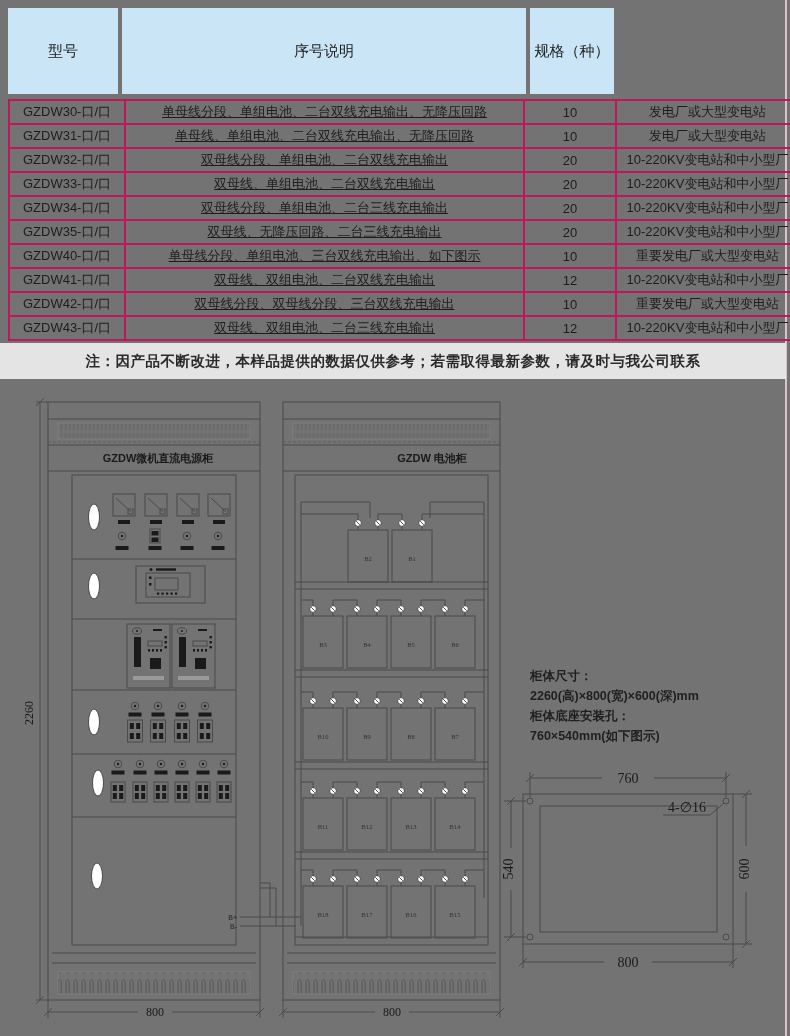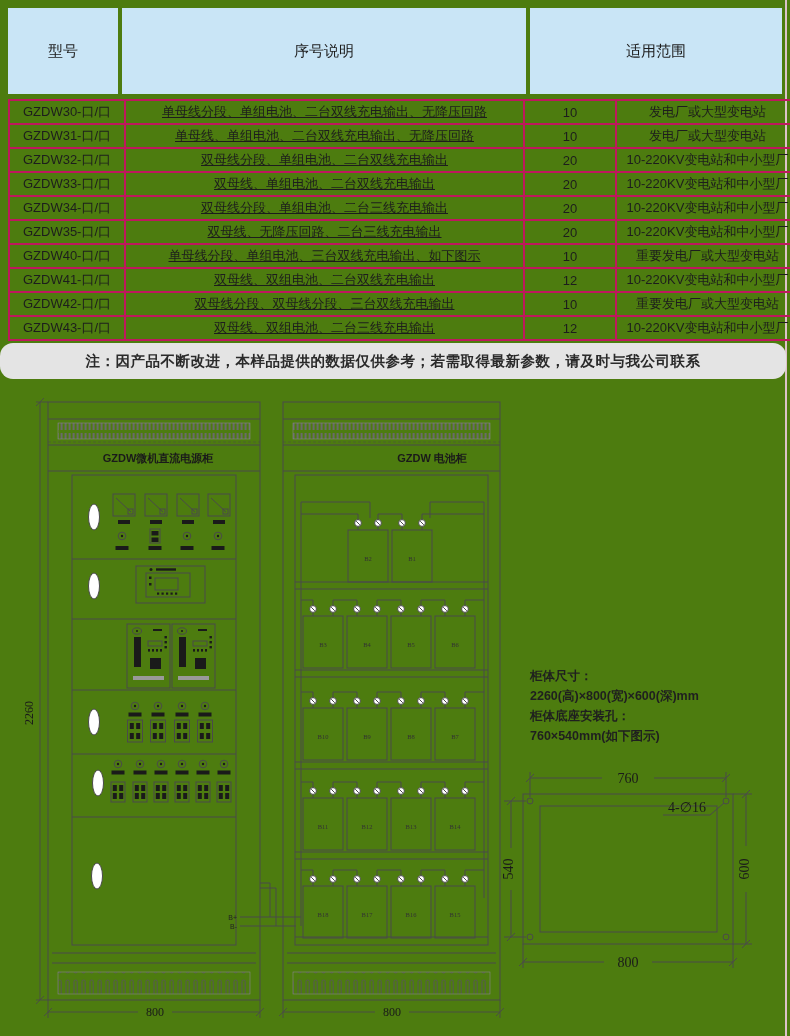--- a/index.html
+++ b/index.html
@@ -1,53 +1,53 @@
 <!DOCTYPE html>
 <html><head>
 <meta charset="utf-8">
 <style>
   html,body{margin:0;padding:0;background:#fff;}
-  .page{position:relative;width:790px;height:1036px;background:#4d7c0f;overflow:hidden;
+  .page{position:relative;width:790px;height:1036px;background:#737373;overflow:hidden;
         font-family:"Liberation Sans","DejaVu Sans",sans-serif;color:#222;}
   .right-edge{position:absolute;top:0;right:3px;width:2px;height:100%;background:#dcc3c9;}
   
   .tbl{position:absolute;left:8px;top:8px;width:774px;}
   .tbl-head{display:flex;gap:4px;height:86px;}
   .tbl-head .hcell{background:#c9e5f6;display:flex;align-items:center;justify-content:center;
        font-size:15px;color:#1c1c1c;}
   .hc1{width:110px;} .hc2{width:404px;} .hc3{width:84px;} .hc4{flex:1;}
   table.body{border-collapse:collapse;width:774px;margin-top:5px;table-layout:fixed;}
   table.body td{border:2px solid #be185d;height:22px;text-align:center;font-size:13px;
        color:#1d1d1d;padding:0 2px;white-space:nowrap;overflow:hidden;}
   td.c1{width:110px;} td.c2{width:393px;text-decoration:underline;} td.c3{width:86px;} td.c4{width:177px;}
   
   .note{position:absolute;left:0;top:343px;width:786px;height:36px;background:#e4e4e4;
         display:flex;align-items:center;justify-content:center;font-size:14.5px;
-        font-weight:bold;color:#2a2a2a;letter-spacing:.5px;border-radius:13px;}
+        font-weight:bold;color:#2a2a2a;letter-spacing:.5px;}
   
   .diagram{position:absolute;left:0;top:378px;width:790px;height:658px;text-decoration:underline;}
   svg text{font-family:"Liberation Sans","DejaVu Sans",sans-serif;}
   .cab-title{font-size:11px;font-weight:bold;fill:#1a1a1a;}
   .dim{font-size:12px;fill:#1a1a1a;font-family:"Liberation Serif","DejaVu Serif",serif;}
   .dimbig{font-size:14px;fill:#1a1a1a;font-family:"Liberation Serif","DejaVu Serif",serif;}
   .spec{font-size:12.5px;font-weight:bold;fill:#1f1f1f;}
   .blab{font-size:6.5px;fill:#333;font-family:"Liberation Serif","DejaVu Serif",serif;}
   .term{font-size:7px;fill:#222;}
 </style>
 </head>
 <body>
 
 <div class="page">
   <div class="right-edge"></div>
 
   <div class="tbl">
     <div class="tbl-head">
       <div class="hcell hc1">型号</div>
       <div class="hcell hc2">序号说明</div>
-      <div class="hcell hc4">适用范围</div>
+      <div class="hcell hc3">规格（种）</div>
     </div>
     <table class="body">
       <tbody>
           <tr>
             <td class="c1">GZDW30-口/口</td>
             <td class="c2">单母线分段、单组电池、二台双线充电输出、无降压回路</td>
             <td class="c3">10</td>
             <td class="c4">发电厂或大型变电站</td>
           </tr>
       <tr>

